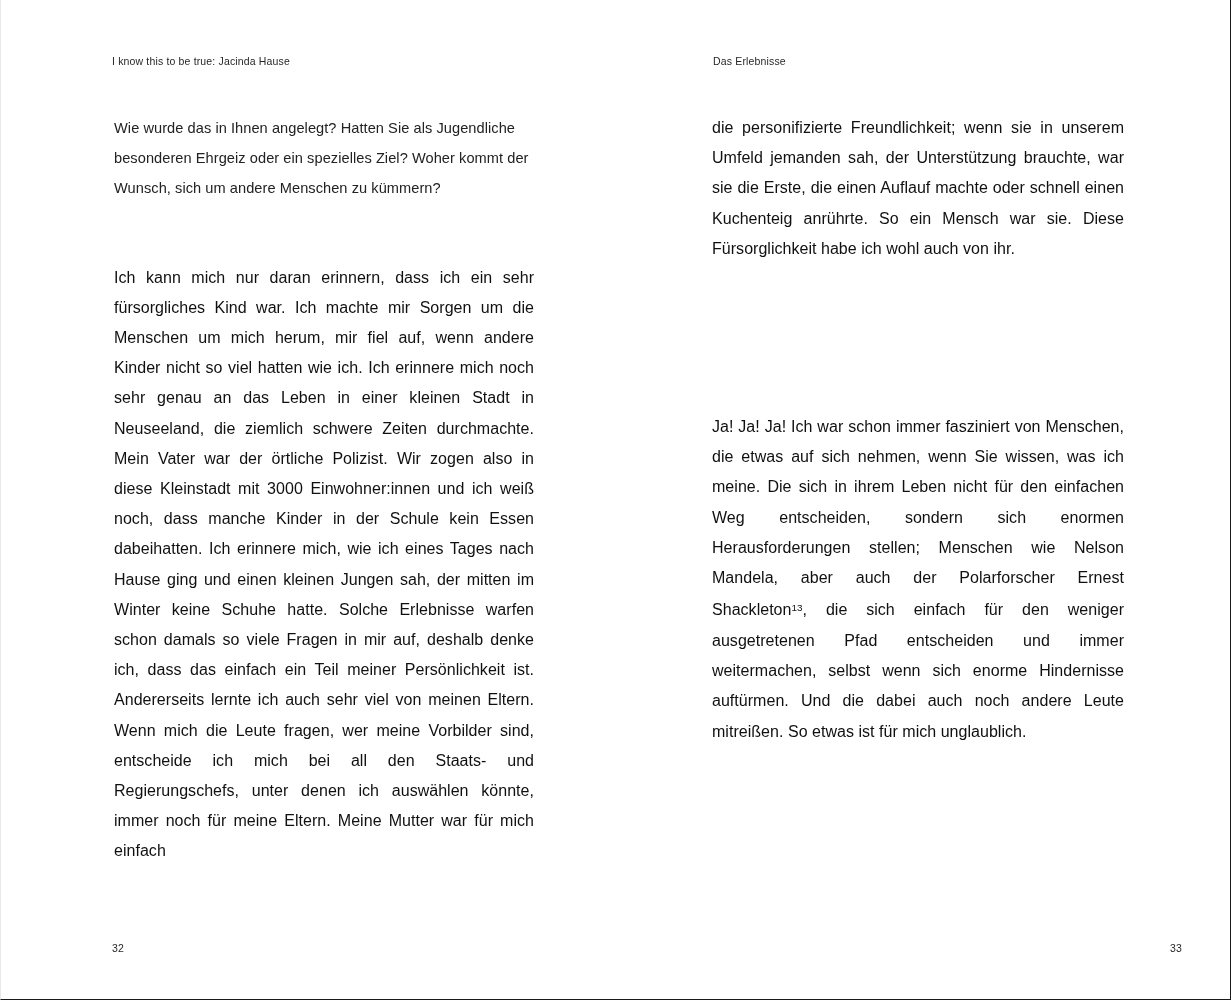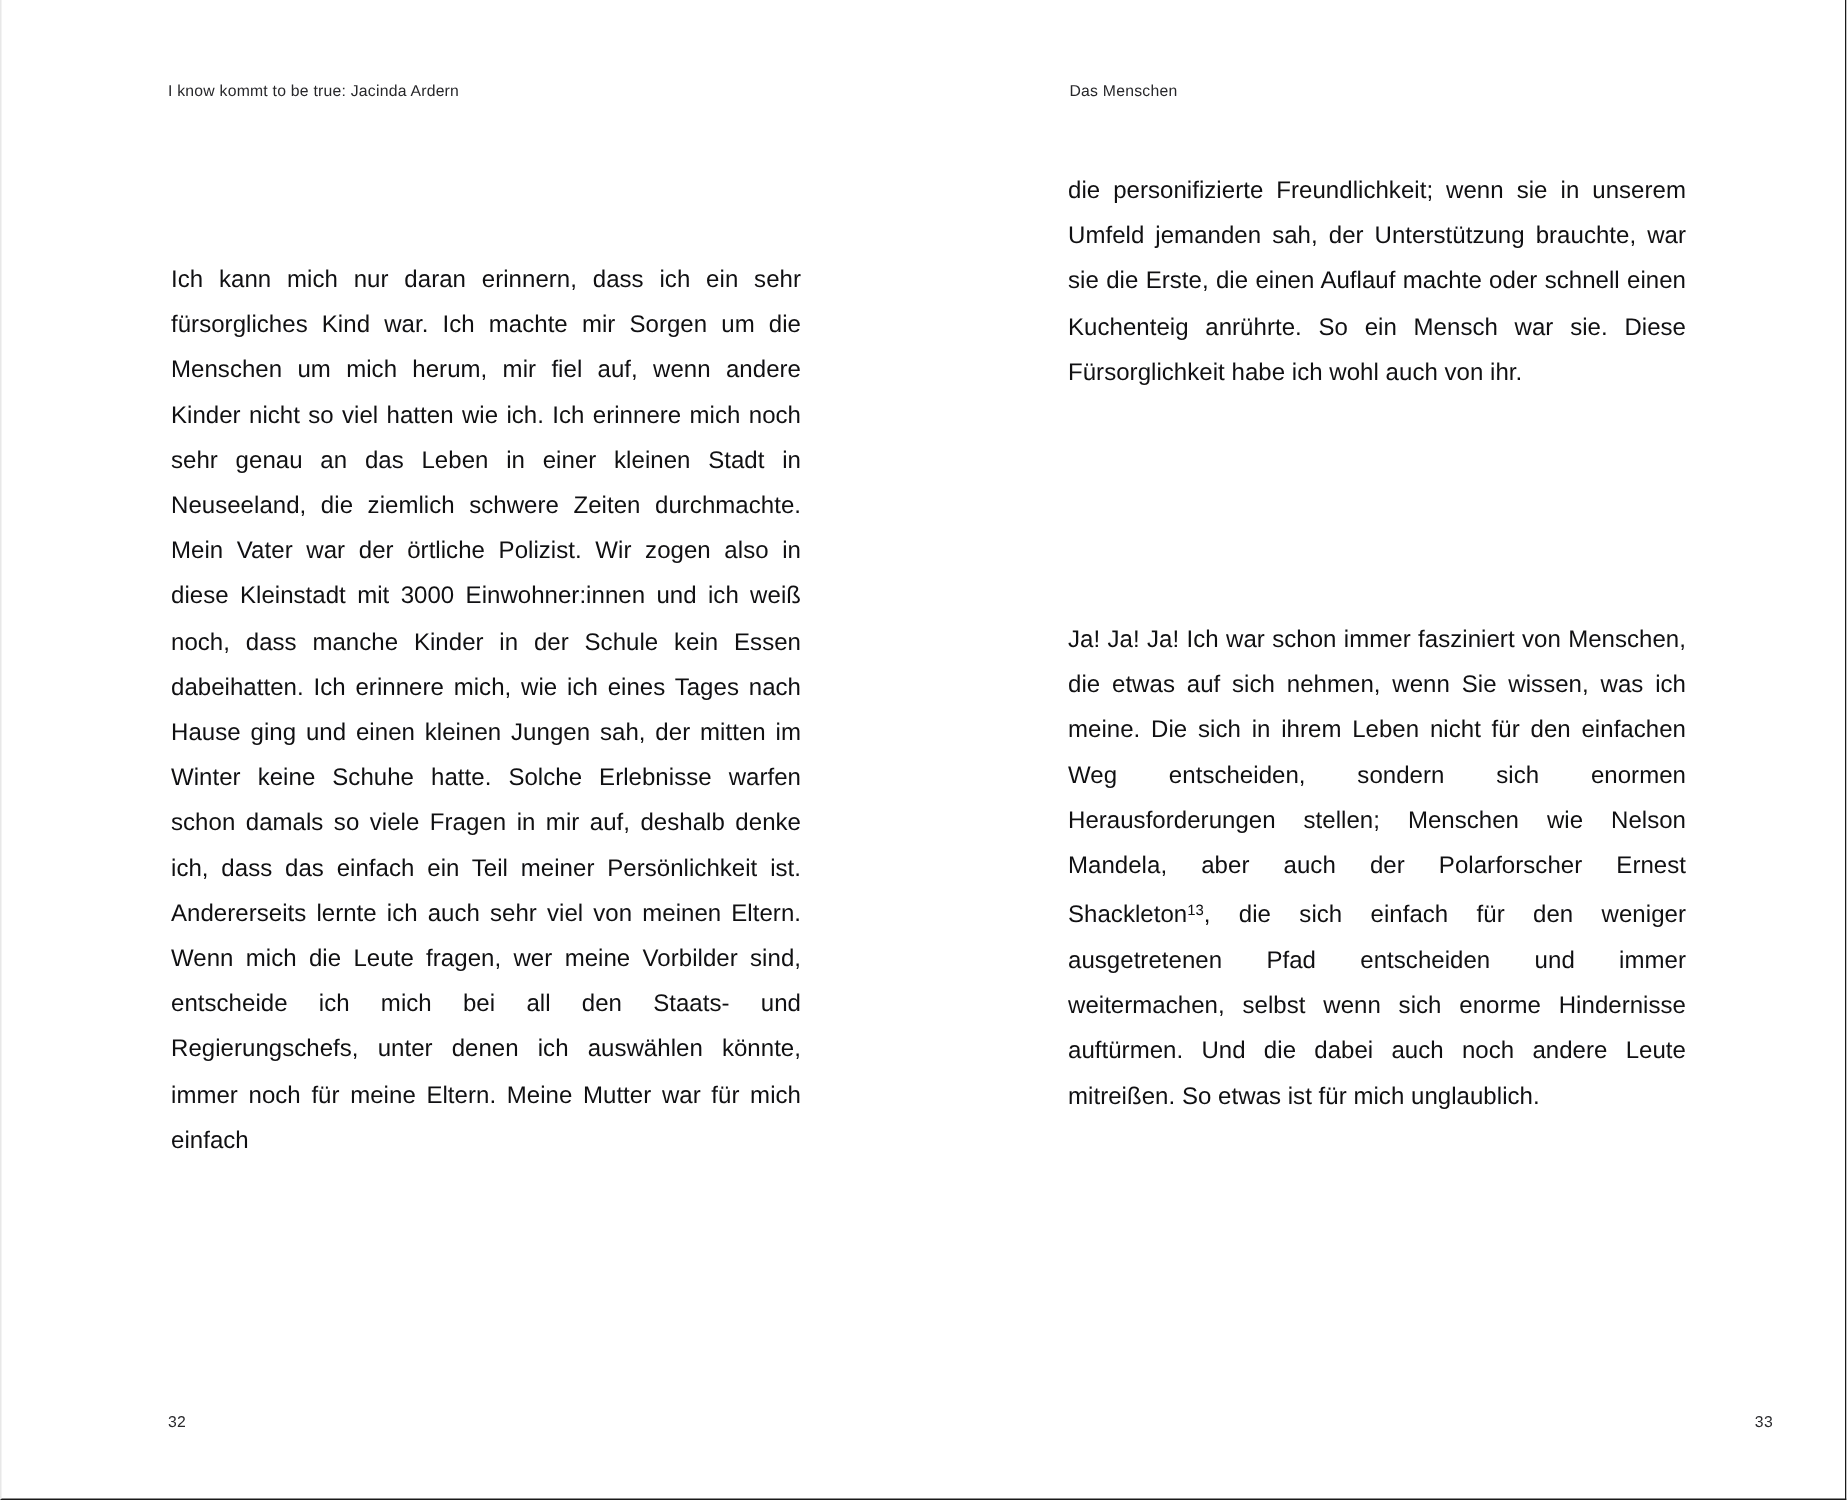--- a/index.html
+++ b/index.html
@@ -97,32 +97,33 @@
   }
   .page-left  .folio { left: 111px; }
   .page-right .folio { right: 50px; margin-top: 24px; }
 </style>
 </head>
 <body>
 
 <div class="spread">
 
   <div class="page page-left">
-    <div class="running-head">I know kommt to be true: Jacinda Ardern</div>
+    <div class="running-head">I know this to be true: Jacinda Hause</div>
 
     <div class="column">
+      <p class="q">Wie wurde das in Ihnen angelegt? Hatten Sie als Jugendliche besonderen Ehrgeiz oder ein spezielles Ziel? Woher kommt der Wunsch, sich um andere Menschen zu kümmern?</p>
       <div class="gap-lg"></div>
       <p class="a justify-soft">Ich kann mich nur daran erinnern, dass ich ein sehr fürsorgliches Kind war. Ich machte mir Sorgen um die Menschen um mich herum, mir fiel auf, wenn andere Kinder nicht so viel hatten wie ich. Ich erinnere mich noch sehr genau an das Leben in einer kleinen Stadt in Neuseeland, die ziemlich schwere Zeiten durchmachte. Mein Vater war der örtliche Polizist. Wir zogen also in diese Kleinstadt mit 3000 Einwohner:innen und ich weiß noch, dass manche Kinder in der Schule kein Essen dabeihatten. Ich erinnere mich, wie ich eines Tages nach Hause ging und einen kleinen Jungen sah, der mitten im Winter keine Schuhe hatte. Solche Erlebnisse warfen schon damals so viele Fragen in mir auf, deshalb denke ich, dass das einfach ein Teil meiner Persönlichkeit ist. Andererseits lernte ich auch sehr viel von meinen Eltern. Wenn mich die Leute fragen, wer meine Vorbilder sind, entscheide ich mich bei all den Staats- und Regierungschefs, unter denen ich auswählen könnte, immer noch für meine Eltern. Meine Mutter war für mich einfach</p>
     </div>
 
     <div class="folio">32</div>
   </div>
 
   <div class="page page-right">
-    <div class="running-head">Das Menschen</div>
+    <div class="running-head">Das Erlebnisse</div>
 
     <div class="column">
       <p class="a justify-soft">die personifizierte Freundlichkeit; wenn sie in unserem Umfeld jemanden sah, der Unterstützung brauchte, war sie die Erste, die einen Auflauf machte oder schnell einen Kuchenteig anrührte. So ein Mensch war sie. Diese Fürsorglichkeit habe ich wohl auch von ihr.</p>
       <div class="gap-xl"></div>
       <div class="gap-md"></div>
       <p class="a justify-soft"><span>Ja! Ja! Ja! Ich war schon immer fasziniert von Menschen, die etwas auf sich nehmen, wenn Sie wissen, was ich meine. Die sich in ihrem Leben nicht für den einfachen Weg entscheiden, sondern sich enormen Herausforderungen stellen; Menschen wie Nelson Mandela, aber auch der Polarforscher Ernest Shackleton</span><sup>13</sup><span>, die sich einfach für den weniger ausgetretenen Pfad entscheiden und immer weitermachen, selbst wenn sich enorme Hindernisse auftürmen. Und die dabei auch noch andere Leute mitreißen. So etwas ist für mich unglaublich.</span></p>
     </div>
 
     <div class="folio">33</div>
   </div>

